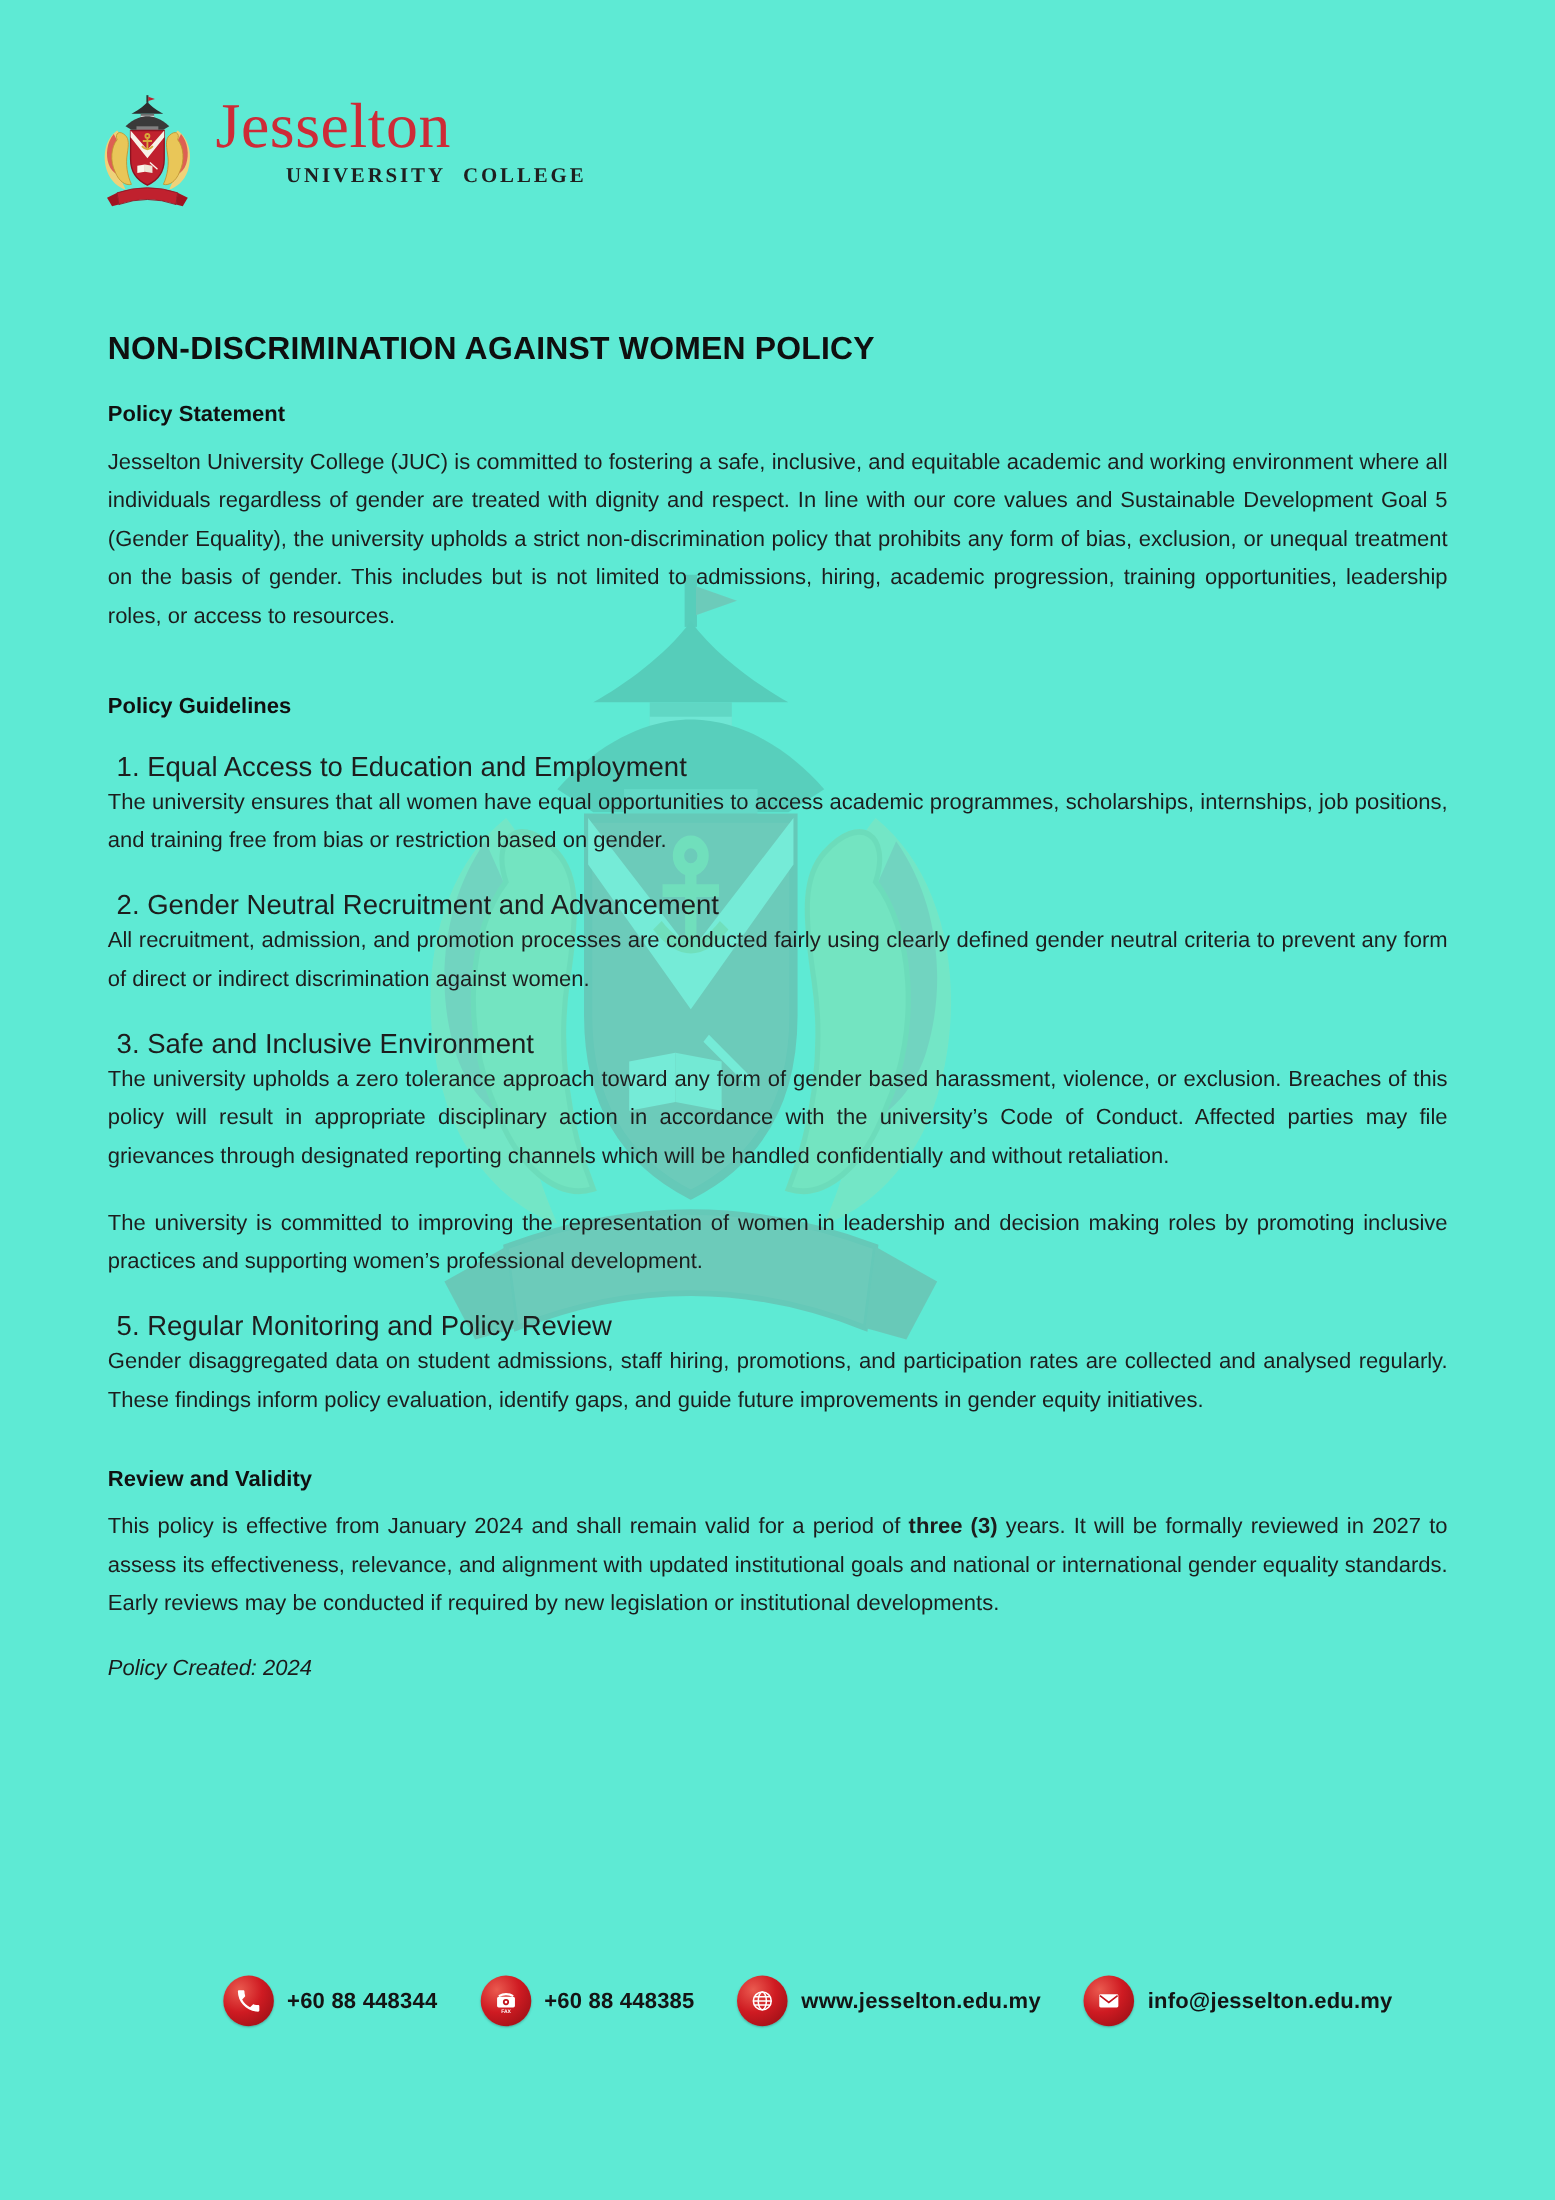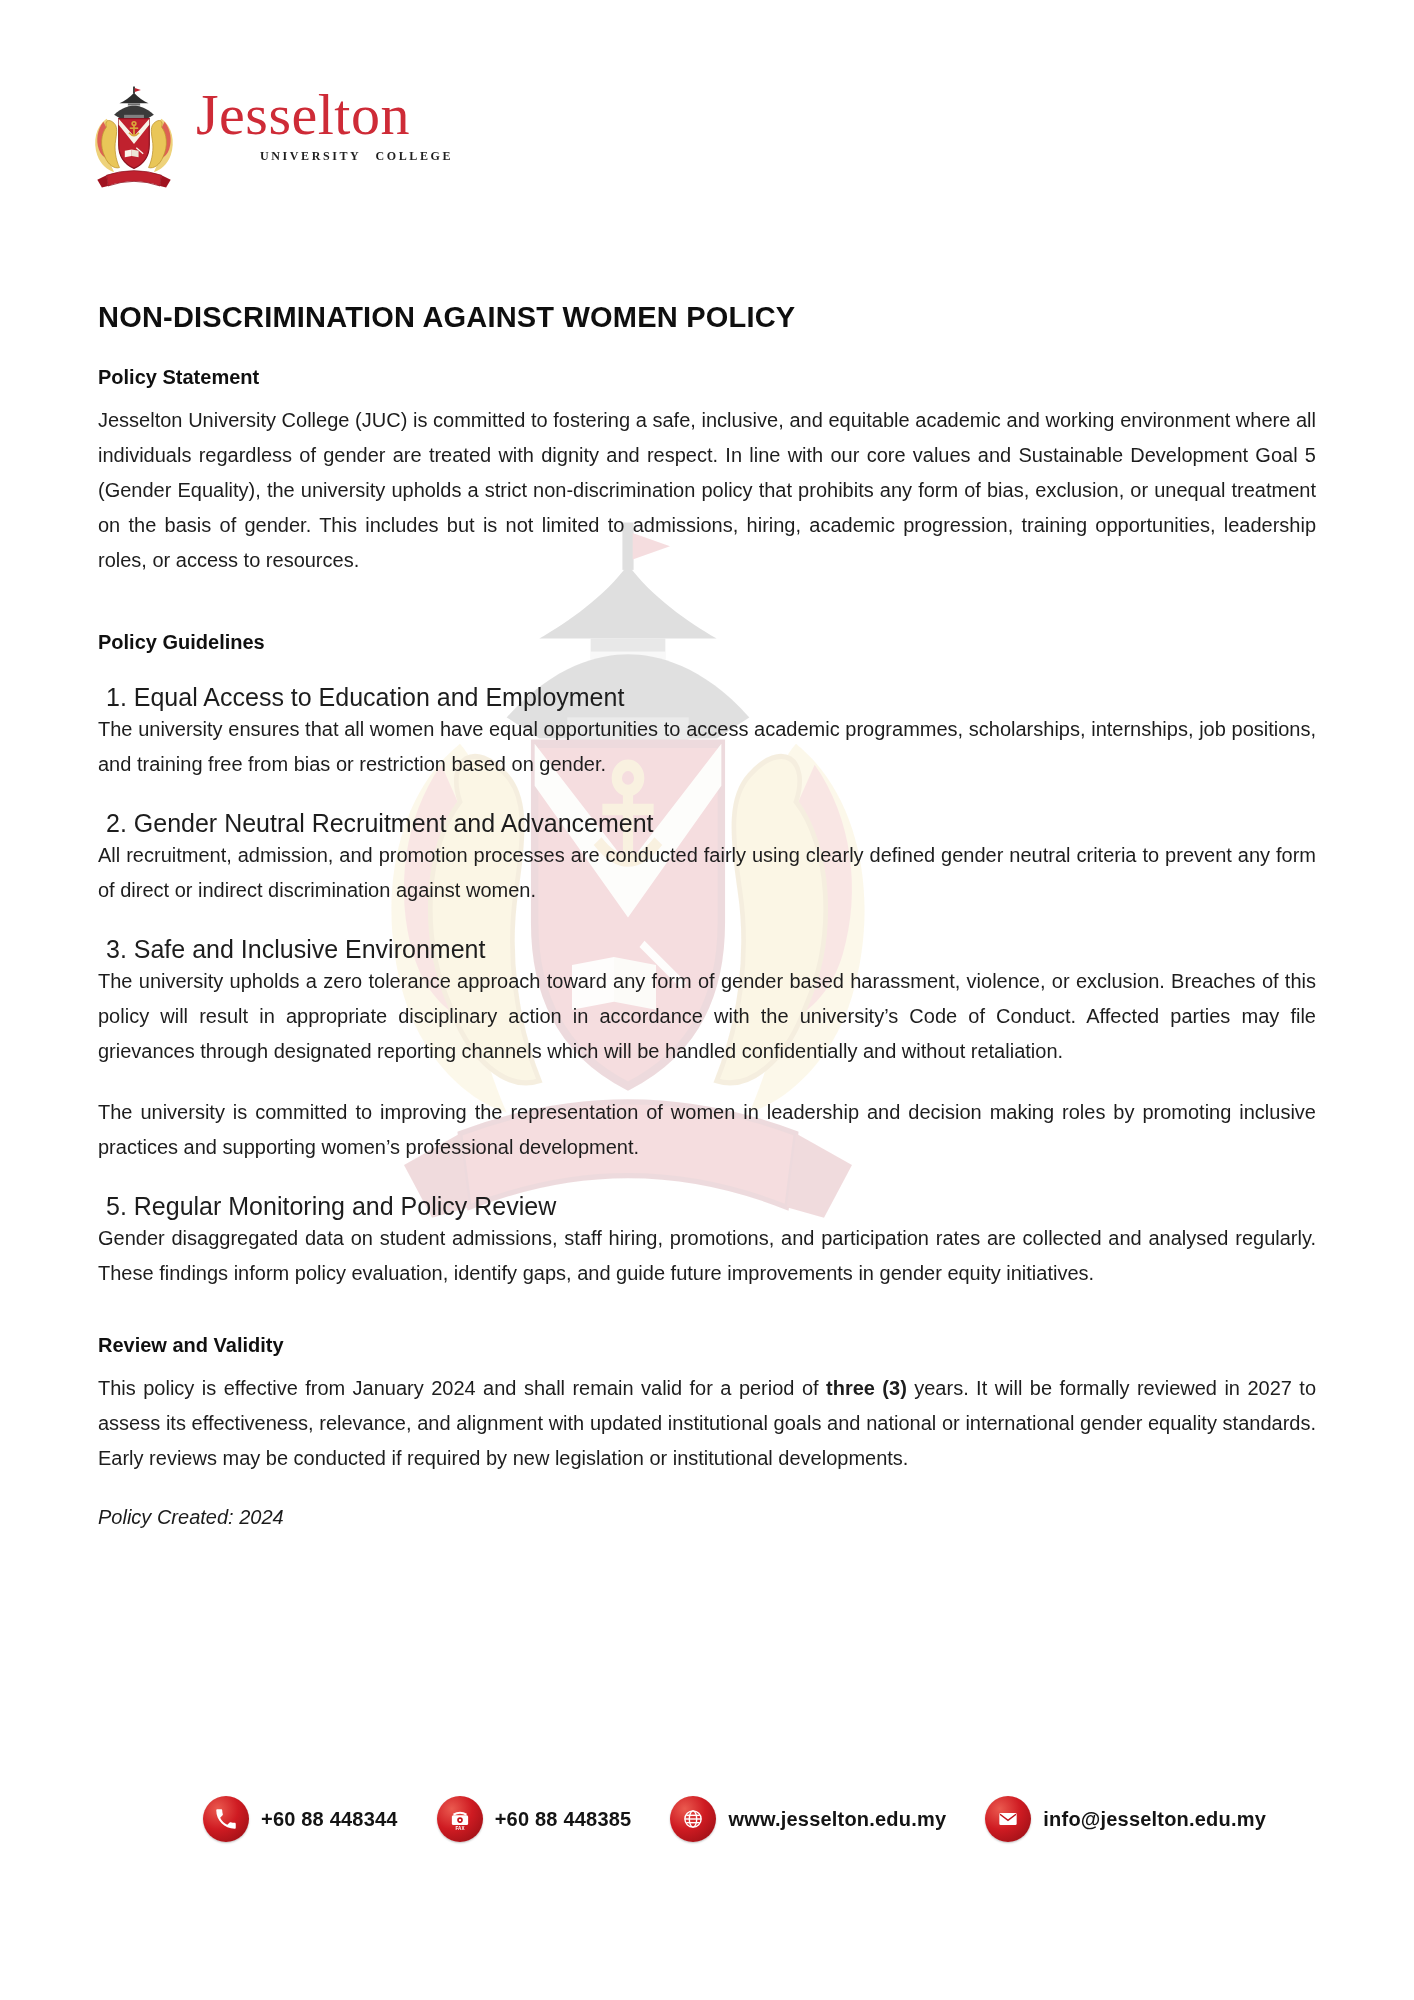--- a/index.html
+++ b/index.html
@@ -2,21 +2,21 @@
 <html><head>
 <meta charset="utf-8">
 <style>
   * { box-sizing: border-box; }
   html,body { margin:0; padding:0; }
   body { background:#e8e8e2; }
   .page {
     position:relative;
     width:1414px; height:2000px;
     margin:0 auto;
-    background:#ffffff;
+    background:#5eead4;
     font-family:"Liberation Sans", sans-serif;
     color:#1d1d1d;
     overflow:hidden;
     padding:0 98px;
   }
   .svg-defs { position:absolute; width:0; height:0; overflow:hidden; }
 
   
   .watermark {
     position:absolute; left:348px; top:512px;
@@ -28,21 +28,21 @@
   .logo-row { display:flex; align-items:flex-start; margin:85px 0 0 -10px; }
   .logo-crest { flex:0 0 auto; }
   .logo-text { margin-left:16px; }
   .logo-name {
     font-family:"Liberation Serif", serif;
     font-size:58px; line-height:1.05; font-weight:normal;
     color:#ce2b37; letter-spacing:0.5px;
   }
   .logo-sub {
     font-family:"Liberation Serif", serif;
-    font-size:12px; font-weight:bold;
+    font-size:19px; font-weight:bold;
     letter-spacing:2.6px; word-spacing:9px;
     color:#1f1f1f; margin:3px 0 0 64px;
   }
 
   
   .doc-title {
     font-size:29px; font-weight:bold; color:#0f0f0f;
     margin:112px 0 0 0; line-height:32px; letter-spacing:0.2px;
   }
   .sec-heading {

